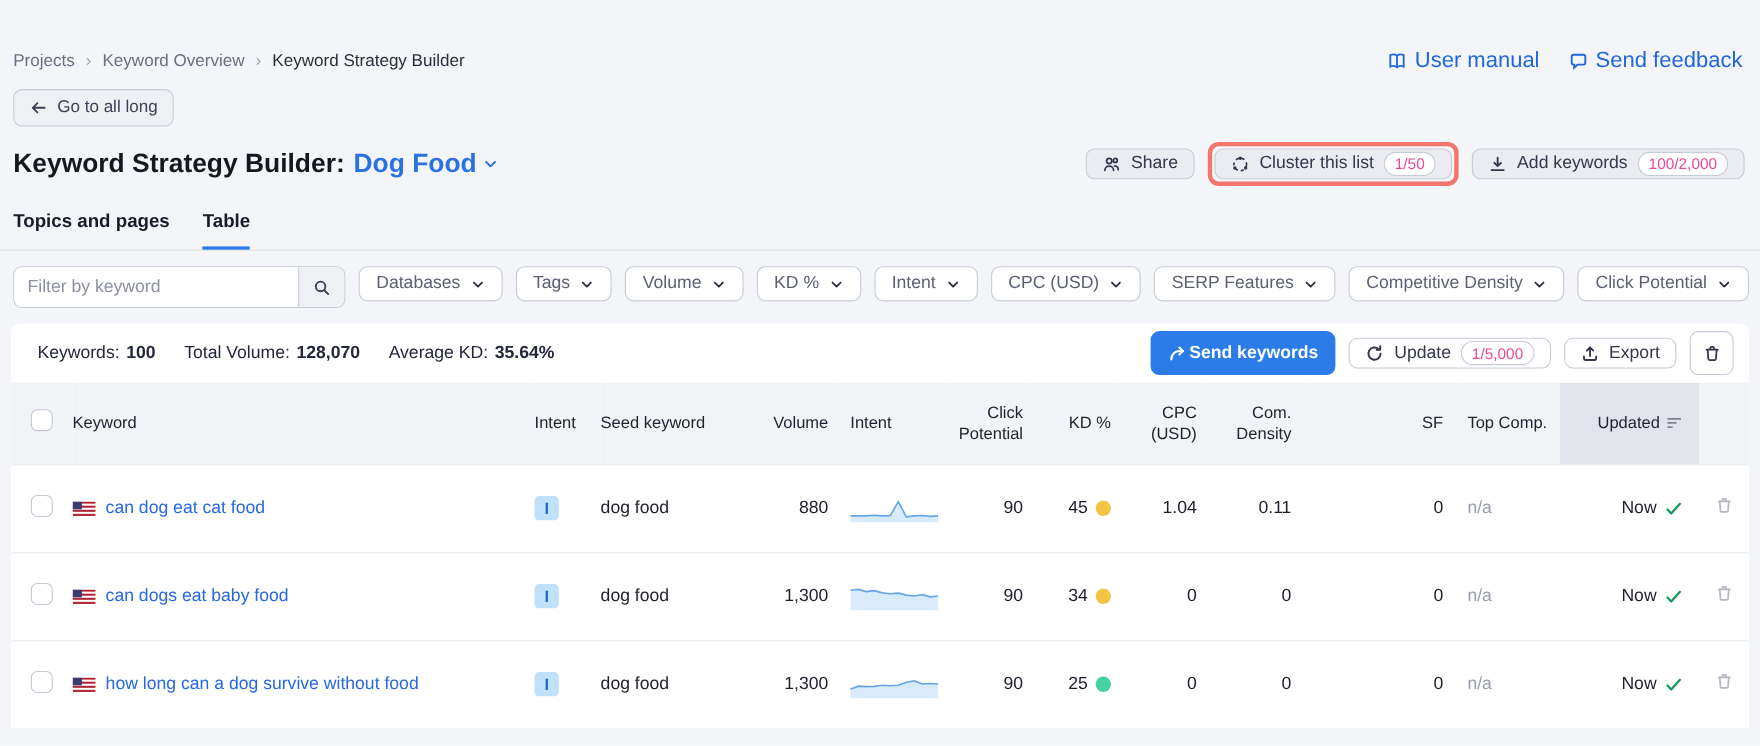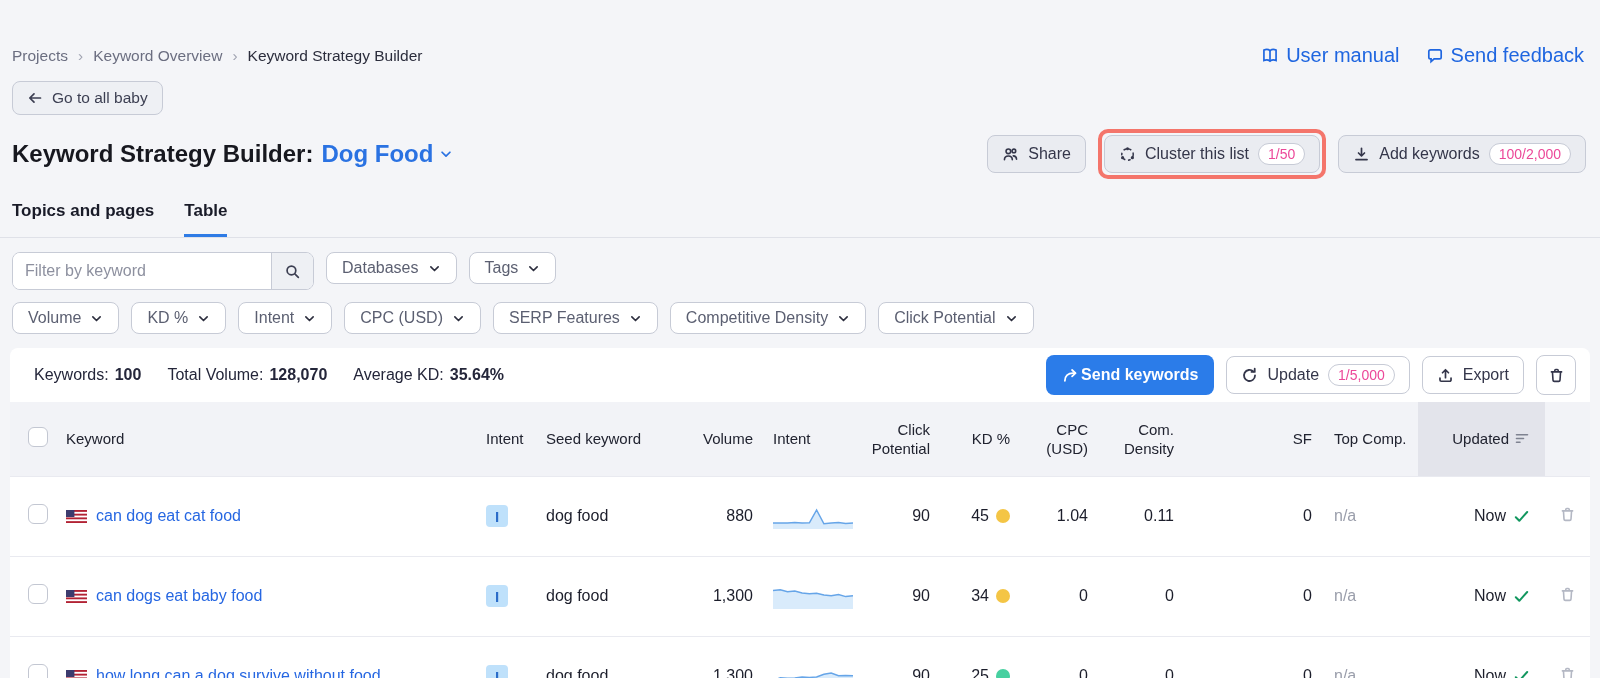--- a/index.html
+++ b/index.html
@@ -15,38 +15,38 @@
   .breadcrumb { display:flex; align-items:center; gap:10px; font-size:15.5px; color:#6b6e80; }
   .breadcrumb .crumb { cursor:default; }
   .breadcrumb .crumb.current { color:#2b2d3c; }
   .crumb-sep { color:#a0a3b1; }
   .top-links { display:flex; align-items:center; gap:26px; }
   .top-link { display:flex; align-items:center; gap:7px; color:#1f66e0; font-size:20px; }
 
   
   .back-row { padding:14px 12px 0 12px; }
   .btn { display:inline-flex; align-items:center; gap:9px; border:1px solid #c7cbd6; border-radius:8px;
-         background:#eaecf1; color:#34364a; font-size:16px; height:38px; padding:0 14px; white-space:nowrap; }
+         background:#eaecf1; color:#34364a; font-size:16px; height:28px; padding:0 14px; white-space:nowrap; }
   .btn-back { background:#eef0f4; color:#3c3f52; height:34px; font-size:15.5px; }
 
   
   .title-row { display:flex; justify-content:space-between; align-items:center; padding:14px 14px 0 12px; }
   .page-title { font-size:24px; font-weight:700; color:#17181f; display:flex; align-items:baseline; gap:8px; }
   .list-picker { color:#2a72e2; font-weight:700; display:inline-flex; align-items:center; gap:6px; }
   .title-actions { display:flex; align-items:center; gap:12px; }
   .badge { background:#fff; border:1px solid #c7cbd6; border-radius:12px; font-size:14px; padding:2px 9px; color:#ec4899; }
   .cluster-highlight { border:4px solid #f4756b; border-radius:10px; padding:2px; }
 
   
   .tabs { display:flex; gap:30px; padding:22px 0 0 12px; border-bottom:1px solid #dfe1e8; }
   .tab { font-size:17px; font-weight:700; color:#191b28; padding-bottom:13px; border-bottom:3px solid transparent; cursor:pointer; }
   .tab.active { border-bottom-color:#2e7be5; }
 
   
-  .filters { padding:14px 12px 0 12px; display:flex; flex-direction:column; gap:12px; }
+  .filters { padding:14px 12px 0 12px; display:flex; gap:12px; }
   .filter-row { display:flex; gap:12px; }
   .search-box { display:flex; width:302px; height:38px; border:1px solid #c7cbd6; border-radius:8px; background:#fff; overflow:hidden; }
   .search-box input { flex:1; border:none; outline:none; padding:0 12px; font-size:16px; color:#2c2e3e;
                       font-family:"Liberation Sans","DejaVu Sans",sans-serif; }
   .search-box input::placeholder { color:#8d909f; }
   .search-btn { width:42px; background:#eef0f4; border-left:1px solid #c7cbd6; display:flex; align-items:center; justify-content:center; color:#3c3f52; }
   .pill { display:inline-flex; align-items:center; gap:9px; height:32px; padding:0 15px; border:1px solid #c7cbd6;
           border-radius:8px; background:#fff; color:#5b5f71; font-size:16px; white-space:nowrap; }
   .pill .chev { color:#2c2e3e; }
 
@@ -131,21 +131,21 @@
   </div>
 </div>
 
 <div class="back-row">
   <button class="btn btn-back">
     <span>
       <svg width="16" height="16" viewBox="0 0 16 16" fill="none" stroke="currentColor" stroke-width="1.7" stroke-linecap="round" stroke-linejoin="round">
         <path d="M13.5 8H3M7 3.8 2.8 8 7 12.2"></path>
       </svg>
     </span>
-    <span>Go to all baby</span>
+    <span>Go to all long</span>
   </button>
 </div>
 
 <div class="title-row">
   <h1 class="page-title">
     <span>Keyword Strategy Builder:</span>
     <span class="list-picker">
       <span>Dog Food</span>
       <span>
         <svg width="14" height="14" viewBox="0 0 16 16" fill="none" stroke="currentColor" stroke-width="2" stroke-linecap="round" stroke-linejoin="round">

